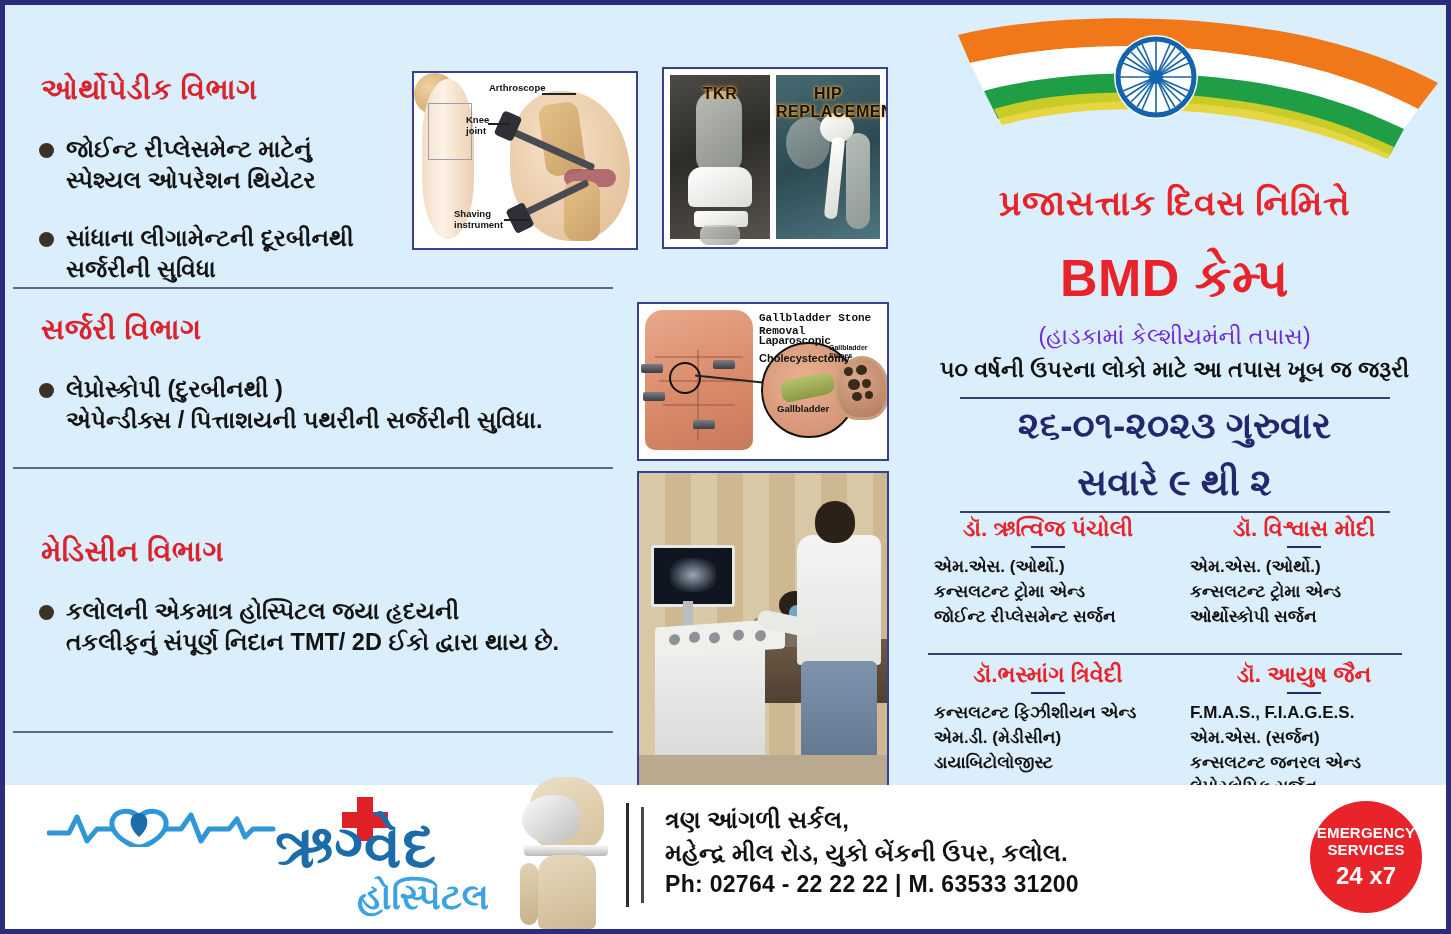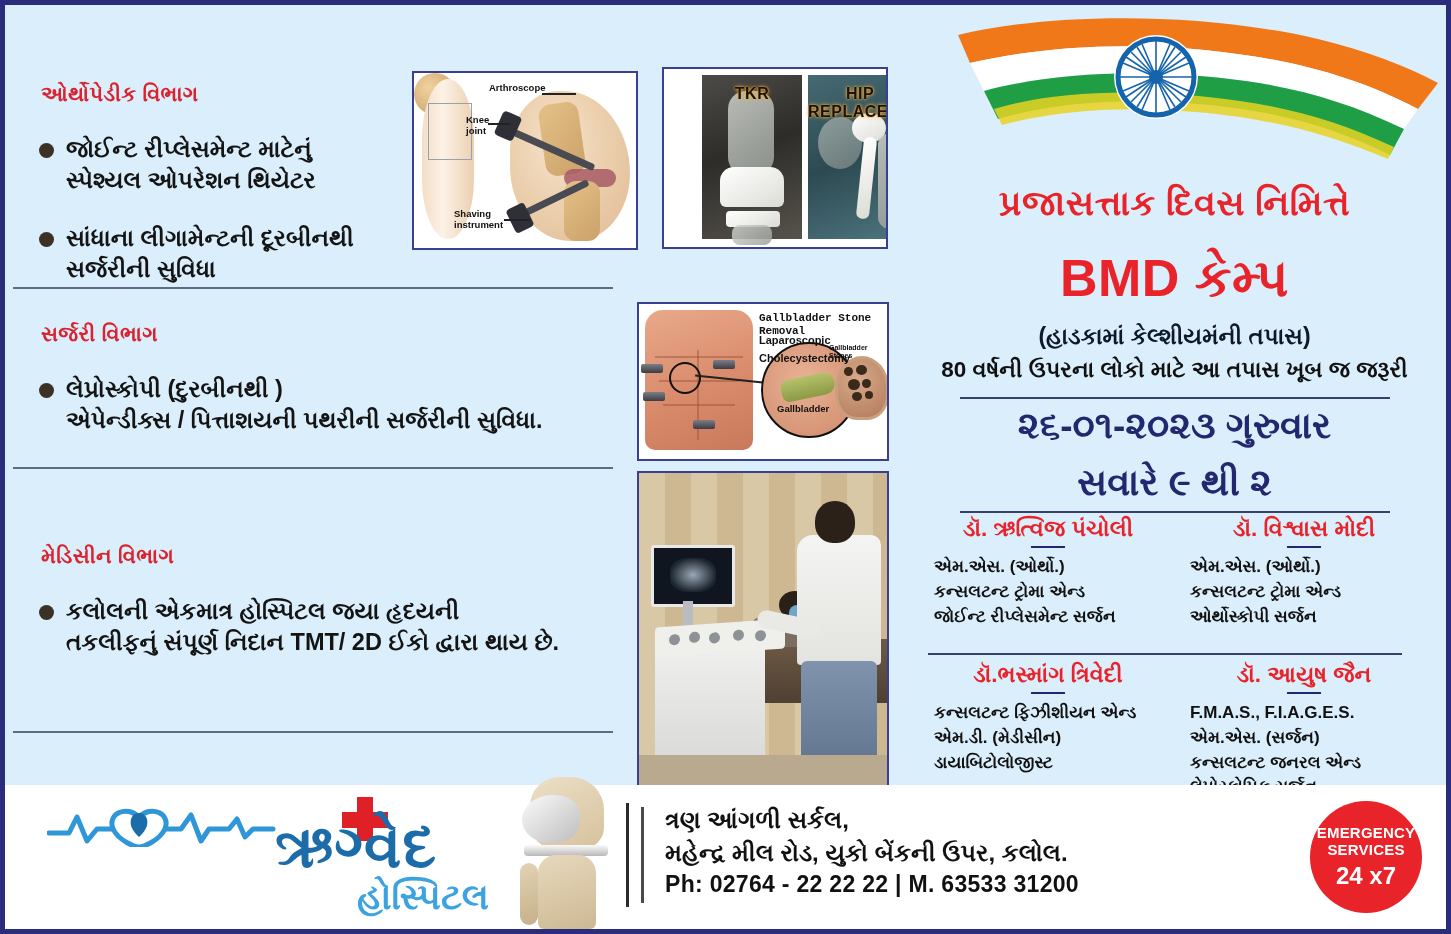--- a/index.html
+++ b/index.html
@@ -14,22 +14,22 @@
     box-sizing:border-box;
     border:5px solid #2b2c7c;
   }
 
   
   #left-column{
     position:absolute;left:0;top:0;width:640px;height:790px;
   }
   .dept-block{position:absolute;left:34px;}
   .dept-title{
-    color:#d9232e;font-weight:bold;font-size:21px;letter-spacing:.3px;
-    margin:9px 0 10px 2px;line-height:1.15;
+    color:#d9232e;font-weight:bold;font-size:29px;letter-spacing:.3px;
+    margin:0 0 10px 2px;line-height:1.15;
   }
   .bullet-row{display:flex;align-items:flex-start;margin-bottom:2px;margin-top:28px;}
   .bullet-dot{
     width:15px;height:15px;border-radius:50%;background:#3b3125;
     flex:0 0 15px;margin-top:9px;margin-right:12px;
   }
   .bullet-text{
     color:#141414;font-weight:bold;font-size:23.5px;line-height:1.30;
   }
   .divider{
@@ -63,21 +63,21 @@
   .scope{position:absolute;background:#4a4a52;height:7px;border-radius:3px;transform-origin:left center;}
   .scope-head{position:absolute;width:20px;height:26px;background:#2f2f38;border-radius:4px;}
   .img-label{
     position:absolute;font-size:9.5px;font-weight:bold;color:#111;
     font-family:"Liberation Sans",sans-serif;line-height:1.15;
   }
   .leader{position:absolute;height:1.5px;background:#222;}
 
   
   #img-xray{left:657px;top:62px;width:222px;height:178px;padding:0;background:#fff;}
-  .xray-half{position:absolute;top:6px;height:164px;margin-left:32px;}
+  .xray-half{position:absolute;top:6px;height:164px;}
   .xray-tkr{left:6px;width:100px;background:linear-gradient(160deg,#4d4b47,#2d2c29 45%,#57534c);}
   .xray-hip{left:112px;width:104px;background:linear-gradient(160deg,#466a72,#2d4a52 50%,#4e767f);}
   .xray-caption{
     position:absolute;top:10px;width:100%;text-align:center;
     font-weight:bold;font-size:16px;color:#1a1208;
     text-shadow:0 0 4px #f0a132,0 0 2px #f7c96b;letter-spacing:.5px;
   }
   .implant{position:absolute;background:linear-gradient(150deg,#ffffff,#dcdcd6);}
   .xr-bone{position:absolute;background:linear-gradient(140deg,#cfd3cc,#9ba09a);opacity:.85;}
 
@@ -144,21 +144,21 @@
   #flag-art{position:absolute;left:0;top:0;width:553px;height:172px;overflow:hidden;}
 
   .camp-title{
     position:absolute;left:0;width:100%;text-align:center;
     color:#e8232a;font-weight:bold;
   }
   #camp-occasion{top:178px;font-size:35px;letter-spacing:.5px;}
   #camp-name{top:243px;font-size:52px;letter-spacing:.5px;}
   #camp-sub{
     position:absolute;top:318px;left:0;width:100%;text-align:center;
-    color:#0f172a;font-weight:bold;font-size:23px;
+    color:#6d28d9;font-weight:normal;font-size:23px;
   }
   #camp-note{
     position:absolute;top:352px;left:0;width:100%;text-align:center;
     color:#111;font-weight:bold;font-size:22.5px;
   }
   .hr-dark{position:absolute;height:2px;background:#3a3f6e;}
   .date-line{
     position:absolute;left:0;width:100%;text-align:center;
     color:#23276e;font-weight:bold;font-size:37px;
   }
@@ -377,21 +377,21 @@
           <line x1="228" y1="52" x2="288" y2="92"></line>
             <line x1="228" y1="92" x2="288" y2="52"></line>
         </g>
         <circle cx="258" cy="72" r="7" fill="#1463ad"></circle>
       </svg>
     </div>
 
     <div class="camp-title" id="camp-occasion">પ્રજાસત્તાક દિવસ નિમિત્તે</div>
     <div class="camp-title" id="camp-name">BMD કેમ્પ</div>
     <div id="camp-sub">(હાડકામાં કેલ્શીયમંની તપાસ)</div>
-    <div id="camp-note">80 વર્ષની ઉપરના લોકો માટે આ તપાસ ખૂબ જ જરૂરી</div>
+    <div id="camp-note">૫૦ વર્ષની ઉપરના લોકો માટે આ તપાસ ખૂબ જ જરૂરી</div>
 
     <div class="hr-dark" style="left:62px;top:392px;width:430px;"></div>
     <div class="date-line" id="camp-date">૨૬-૦૧-૨૦૨૩ ગુરુવાર</div>
     <div class="date-line" id="camp-time">સવારે ૯ થી ૨</div>
     <div class="hr-dark" style="left:62px;top:506px;width:430px;"></div>
 
     <div class="doc-grid">
 
       <div class="doc-cell" style="left:0;top:0;">
         <div class="doc-name">ડૉ. ઋત્વિજ પંચોલી</div>

